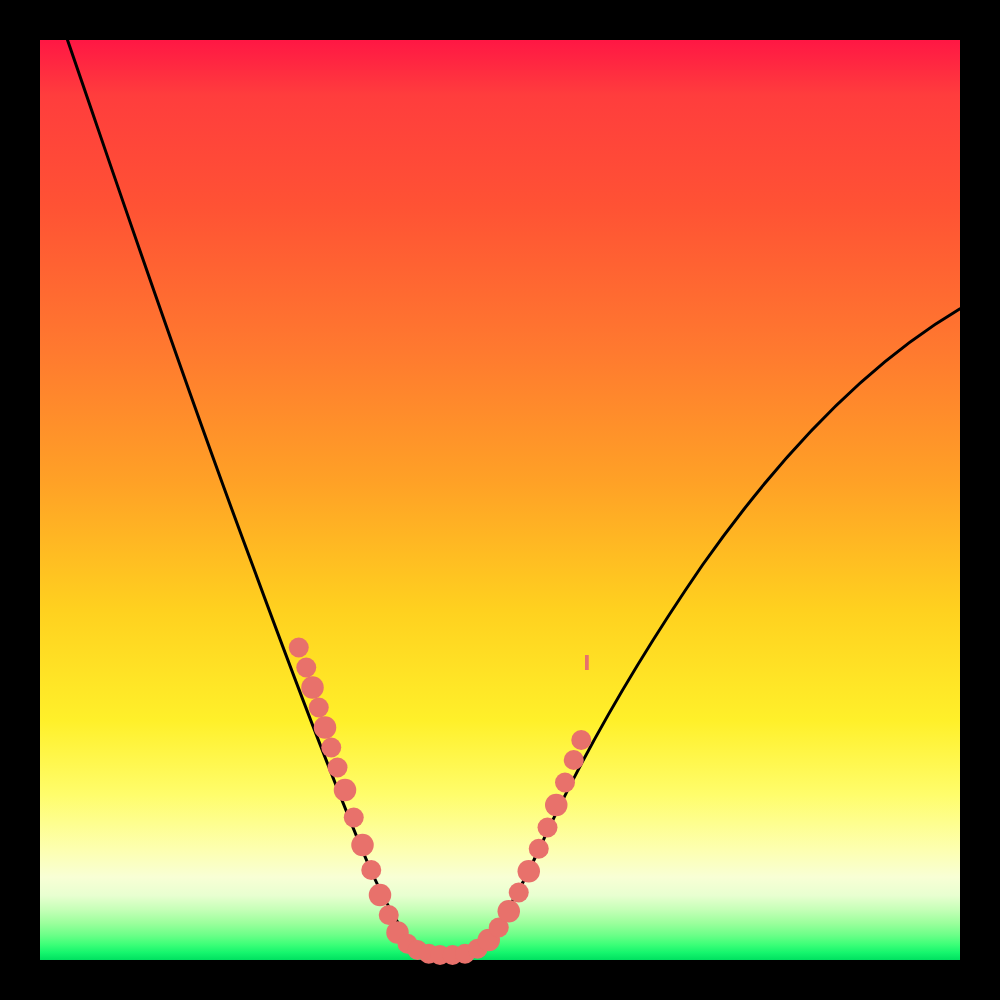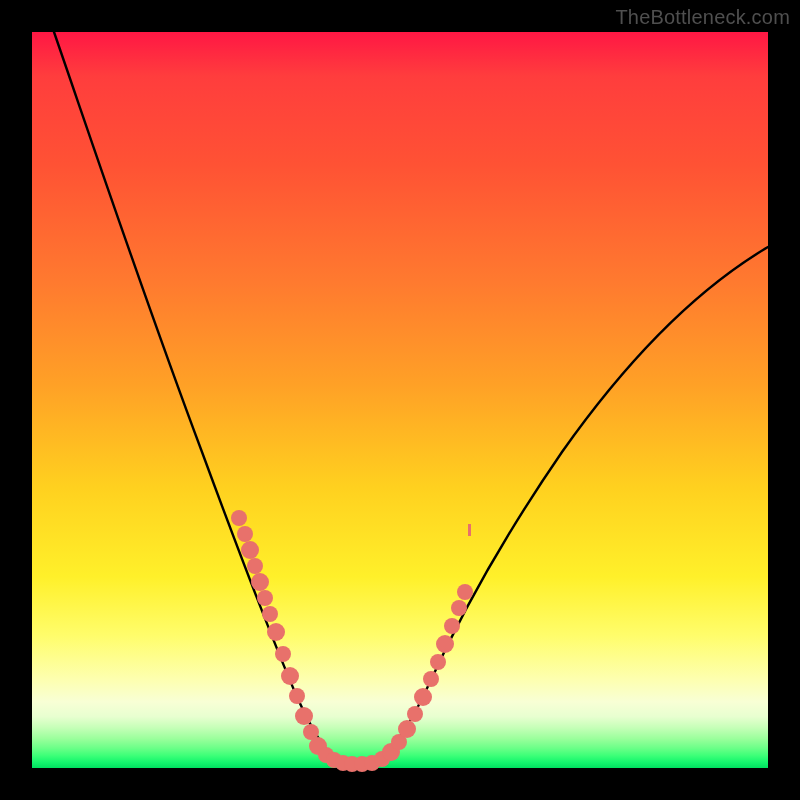--- a/index.html
+++ b/index.html
@@ -61,21 +61,20 @@
     left: 32px;
     width: 736px;
     height: 736px;
     overflow: visible;
   }
 </style>
 </head>
 <body>
 
 <div class="frame">
-  <div class="watermark">TheBottleneck.com</div>
   <div class="plot"></div>
 
   <svg class="overlay" viewBox="0 0 736 736">
 
     <path d="M 22 0
              C 60 110, 110 260, 170 420
              C 205 515, 235 595, 265 665
              C 280 698, 293 720, 305 728
              C 316 733, 328 734, 340 732
              C 355 726, 375 700, 398 650

